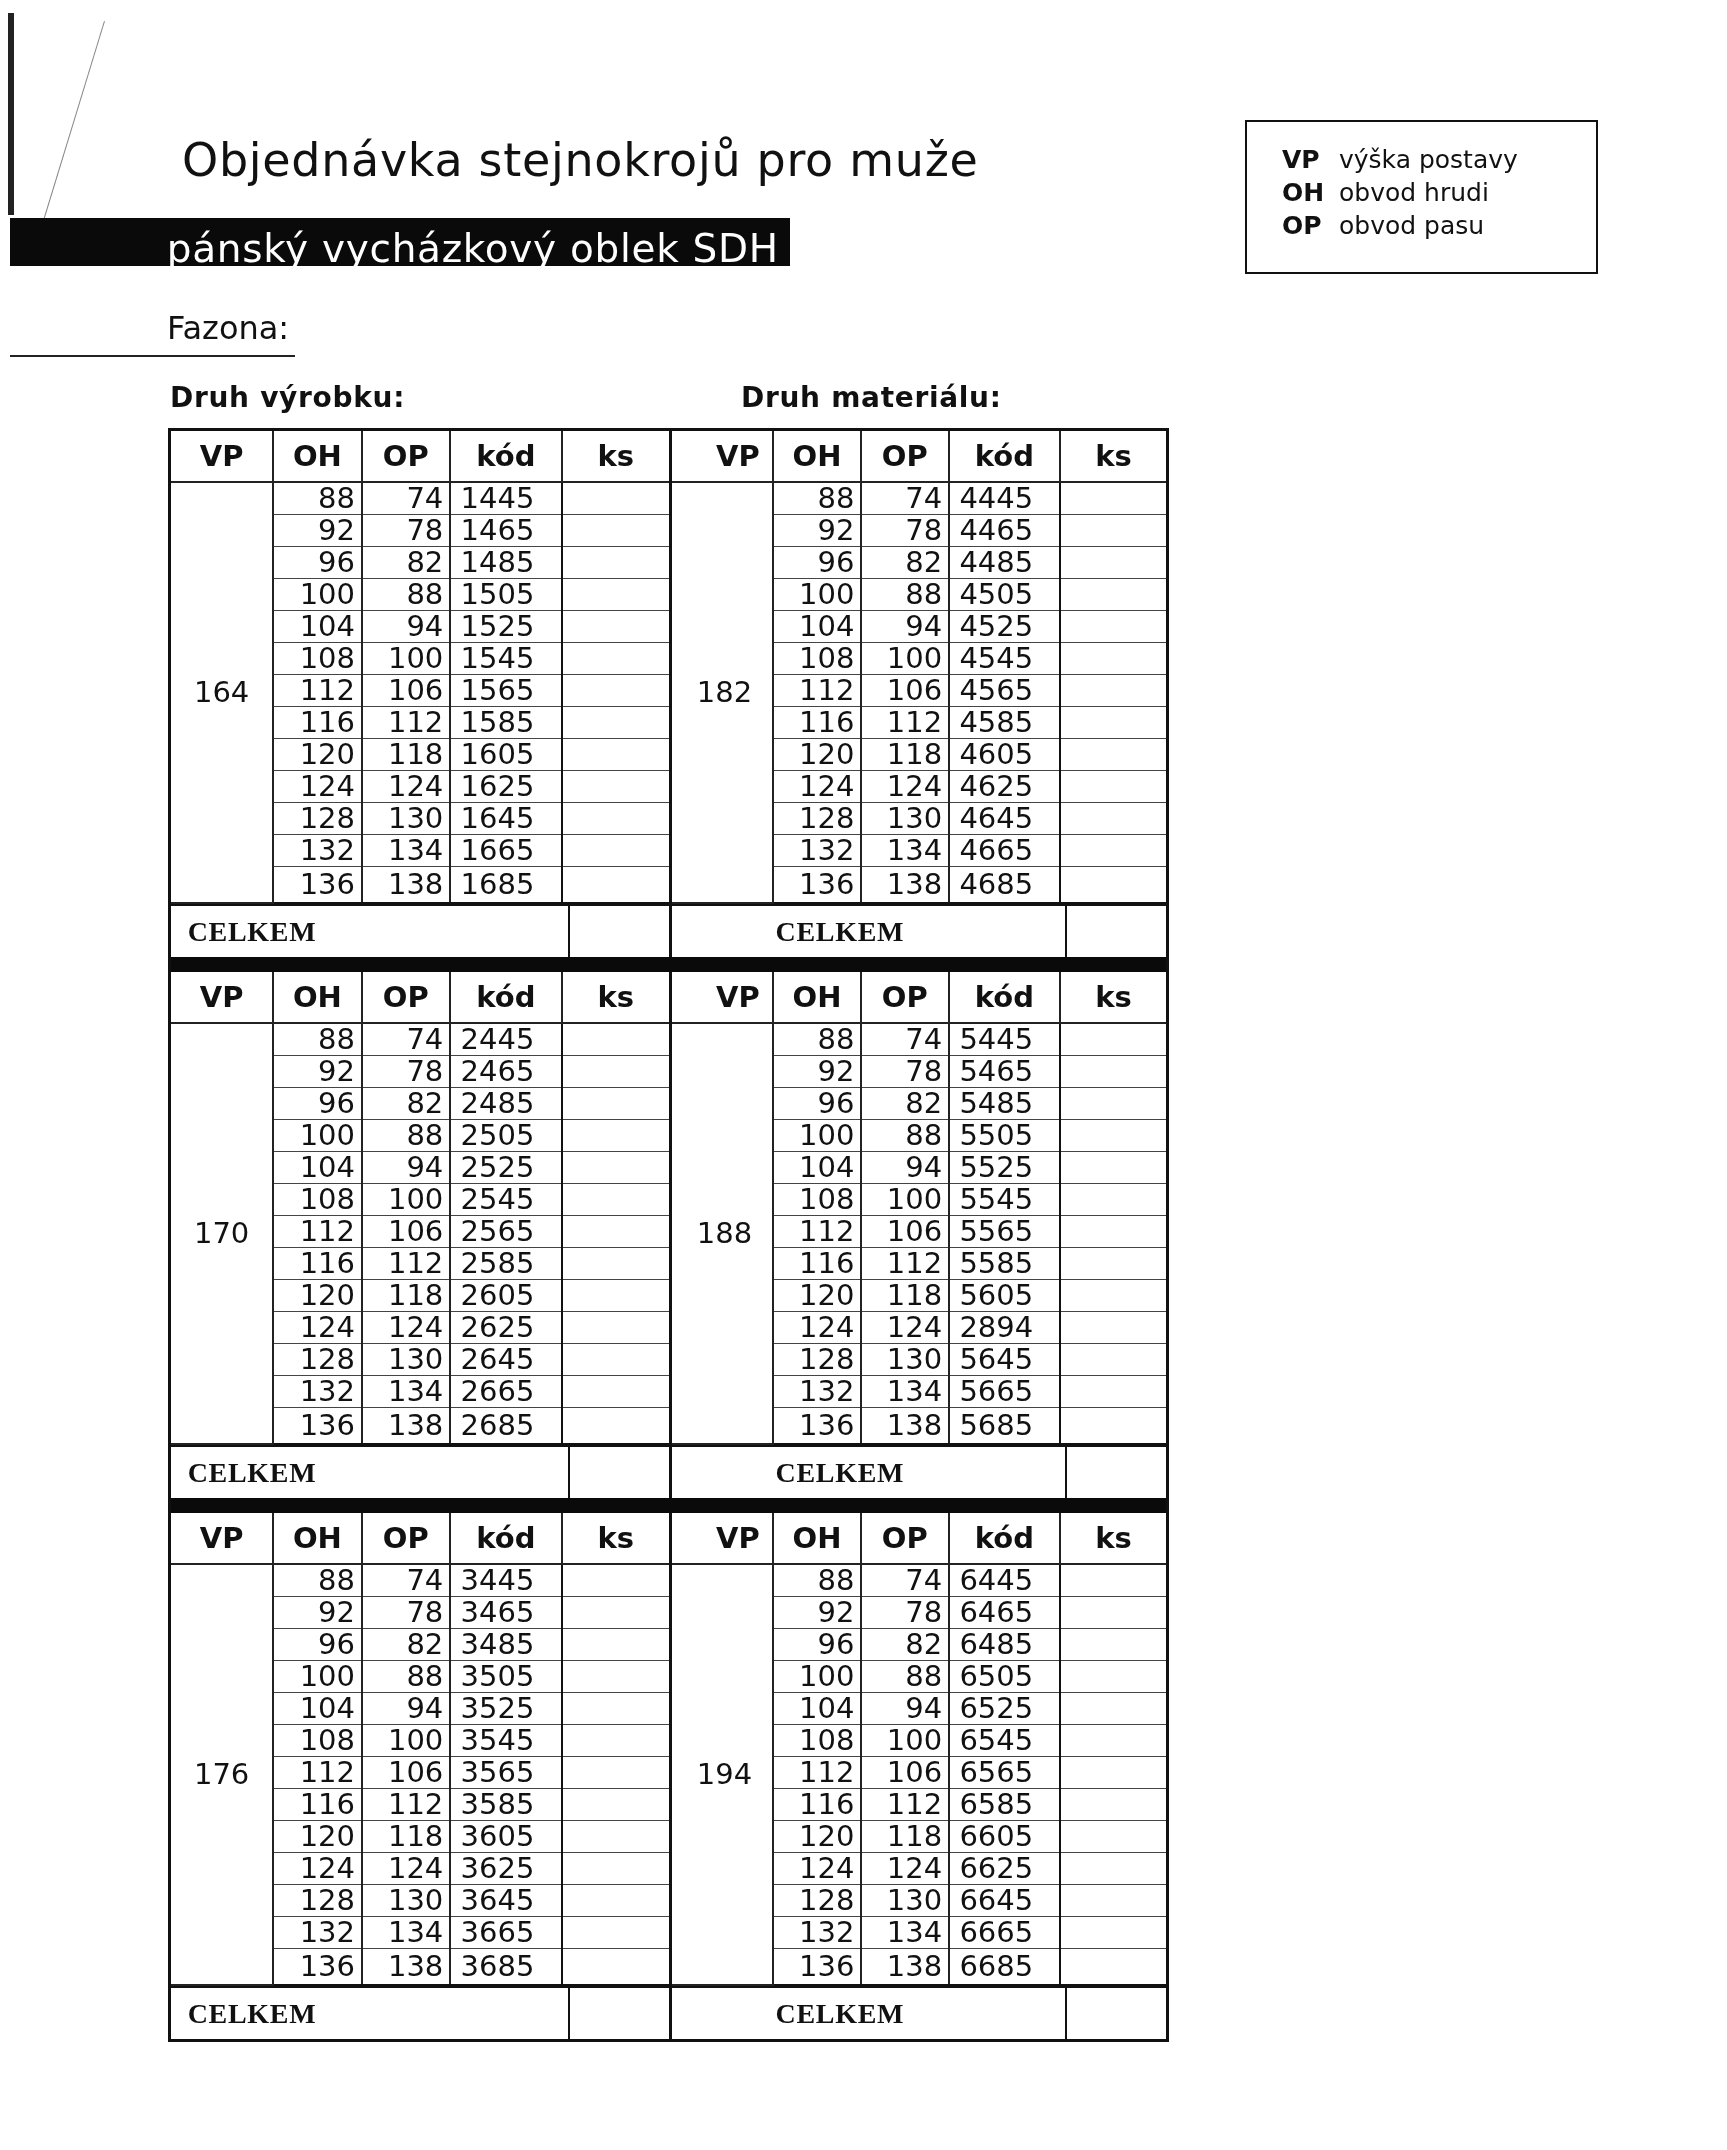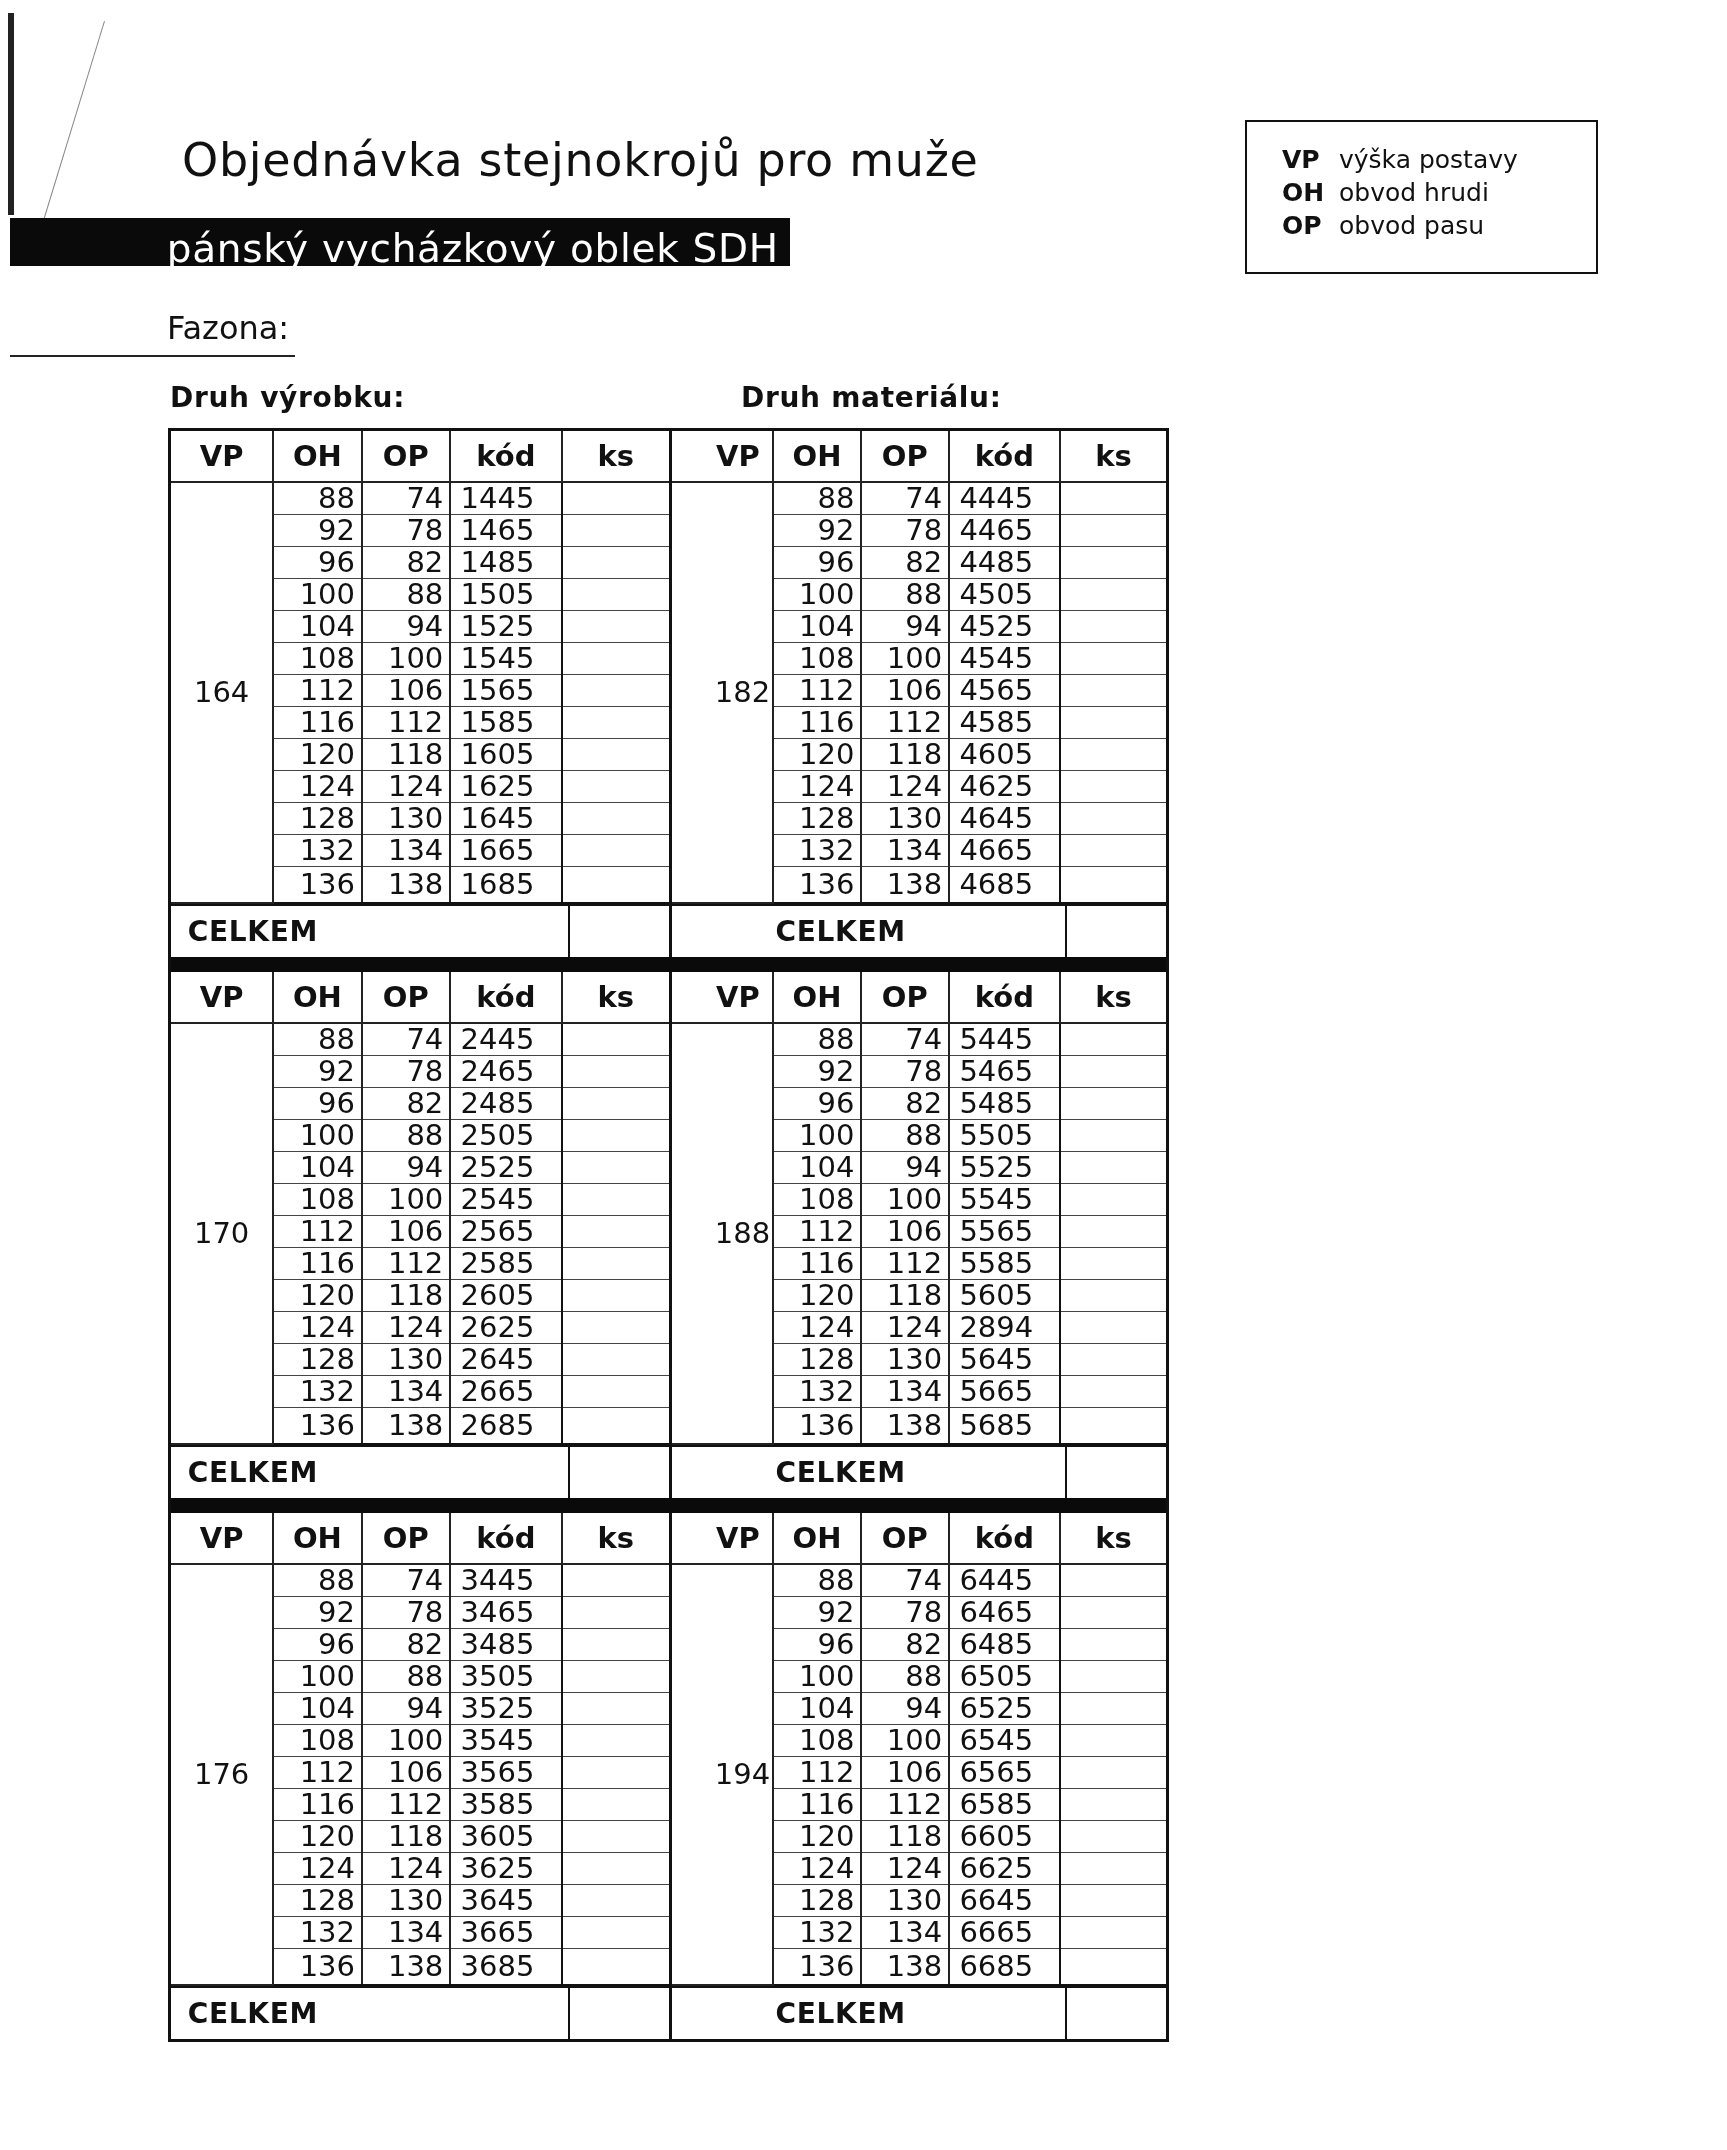--- a/index.html
+++ b/index.html
@@ -20,23 +20,23 @@
   .half { width: 50%; box-sizing: border-box; }
   .half.right { border-left: 3.5px solid #111; }
   table { border-collapse: collapse; width: 100%; table-layout: fixed; }
   th { font-size: 29px; font-weight: bold; height: 50px; border-bottom: 2.1px solid #222; border-left: 2.1px solid #222; padding: 0; }
   th:first-child { border-left: none; }
   td { font-size: 29px; height: 31px; padding: 0 5.6px; border-left: 2.1px solid #222; border-bottom: 1.4px solid #444; text-align: right; line-height: 31px; }
   td.vp { border-left: none; text-align: center; border-bottom: 2.1px solid #222; border-radius: 32px; }
   td.kod { text-align: left; padding-left: 9.7px; }
   td.ks { border-left: 2.8px solid #111; }
   tr.last td { height: 35px; border-bottom: 2.1px solid #111; }
-  .right td.vp { text-align: right; padding-right: 2px; }
+  .right td.vp { text-align: right; padding-right: 20px; }
   .right th.vph { text-align: right; padding-right: 12.5px; }
-  .celkem-row { display: flex; height: 51px; border-top: 2.1px solid #111; }
+  .celkem-row { display: flex; height: 51px; border-top: 2.1px solid #111; font-family: Liberation Serif, serif; }
   .celkem-label { flex: 1; font-size: 28px; font-weight: bold; padding-left: 16.7px; line-height: 51px; letter-spacing: 0.7px; }
   .right .celkem-label { padding-left: 104px; }
   .celkem-ks { width: 99px; border-left: 2.8px solid #111; }
   .total-row { height: 51px; border-top: 2.8px solid #111; font-size: 28px; font-weight: bold; padding-left: 16.7px; line-height: 51px; letter-spacing: 0.7px; }
   col.c-vp { width: 95px; } col.c-oh { width: 82px; } col.c-op { width: 82px; } col.c-kod { width: 104px; } col.c-ks { width: 99px; }
 </style>
 </head>
 <body>
 
 <div class="leftbar"></div>

